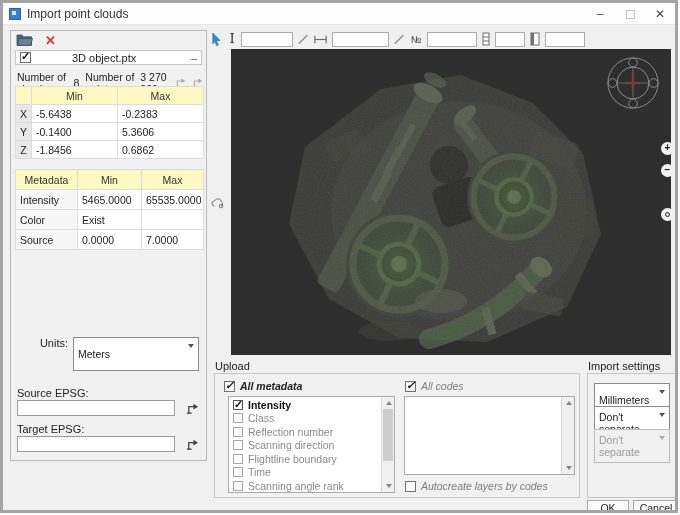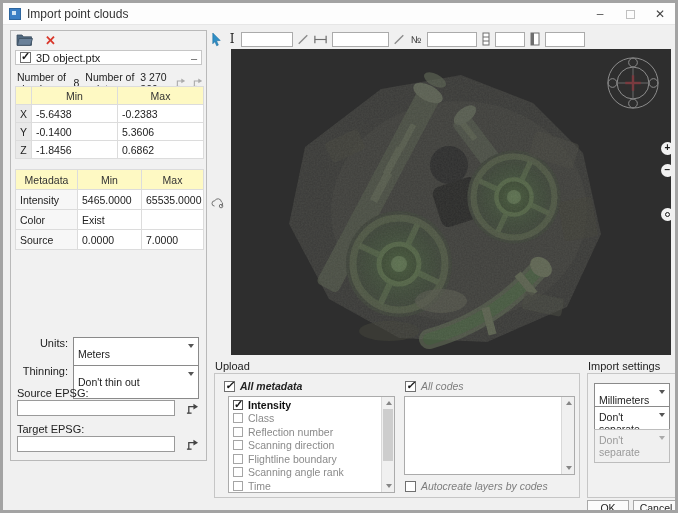--- a/index.html
+++ b/index.html
@@ -13,21 +13,21 @@
   .title-text{font-size:12px;color:#333;}
   .winbtns{position:absolute;right:0;top:0;height:22px;display:flex;}
   .winbtn{width:30px;text-align:center;line-height:22px;font-size:12px;color:#555;cursor:default;}
   .maxbox{display:inline-block;width:9px;height:9px;border:1px solid #c0c0c0;vertical-align:middle;}
   .winbtn.close{color:#444;}
 
   
   .left-panel{position:absolute;left:7px;top:27px;width:197px;height:431px;border:1px solid #b9b9b9;background:#f1f1f1;}
   .lp-tools{position:absolute;left:5px;top:2px;height:16px;display:flex;align-items:center;gap:12px;}
   .red-x{color:#d9372b;font-size:13px;font-weight:bold;line-height:14px;}
-  .file-row{position:absolute;left:4px;top:19px;width:187px;height:15px;background:#fff;border:1px solid #c6c6c6;display:flex;align-items:center;padding:0 4px;font-size:11px;color:#222;}
+  .file-row{position:absolute;left:4px;top:19px;width:187px;height:15px;background:#fff;border:1px solid #c6c6c6;display:flex;align-items:center;padding:0 4px;font-size:11px;color:#222;gap:36px;}
   .file-row .cb{margin-right:5px;}
   .file-collapse{margin-left:auto;color:#555;font-size:11px;}
   .counts{position:absolute;left:6px;top:40px;width:186px;font-size:10.5px;color:#222;display:flex;align-items:center;}
   .counts b{font-weight:normal;margin-left:4px;}
   .counts .gap{width:10px;}
   .counts .mini-ic{margin-left:6px;opacity:.45;}
 
   table.grid{border-collapse:collapse;position:absolute;left:4px;table-layout:fixed;background:#fff;}
   table.grid td,table.grid th{border:1px solid #dcdcdc;font-size:10.5px;font-weight:normal;color:#222;padding:0 4px;overflow:hidden;white-space:nowrap;}
   table.grid th{background:#fef9c3;text-align:center;color:#333;}
@@ -195,27 +195,20 @@
         <td>0.0000</td>
         <td>7.0000</td>
       </tr>
     </tbody>
       </table>
 
     <div class="units-row">
       <span class="lp-label">Units:</span>
       <div class="combo">
         <span>Meters</span>
-          <span class="arr"></span>
-      </div>
-    </div>
-    <div class="units-row thin-row">
-      <span class="lp-label">Thinning:</span>
-      <div class="combo">
-        <span>Don't thin out</span>
           <span class="arr"></span>
       </div>
     </div>
 
     <span class="epsg-label" style="top:356px">Source EPSG:</span>
     <input class="epsg-input" style="top: 369px;" value="">
     <span class="epsg-pick" style="top:369px">
       <svg width="13" height="13" viewBox="0 0 14 14">
           <polyline points="3,12 3,5 9,5" fill="none" stroke="#444" stroke-width="1.4"></polyline>
           <polygon points="8,2 13,5 8,8" fill="#444"></polygon>
@@ -476,25 +469,25 @@
         <div class="list-row">
           <span class="cb"></span>
           <span>Scanning direction</span>
         </div>
         <div class="list-row">
           <span class="cb"></span>
           <span>Flightline boundary</span>
         </div>
         <div class="list-row">
           <span class="cb"></span>
-          <span>Scanning angle rank</span>
+          <span>Time</span>
         </div>
         <div class="list-row">
           <span class="cb"></span>
-          <span>Time</span>
+          <span>Scanning angle rank</span>
         </div>
         <div class="list-row checked">
           
           
         </div>
       </div>
       <div class="scrollbar">
         <span class="sb-up"></span>
         <span class="sb-dn"></span>
         <span class="sb-thumb" style="top:12px;height:52px"></span>

